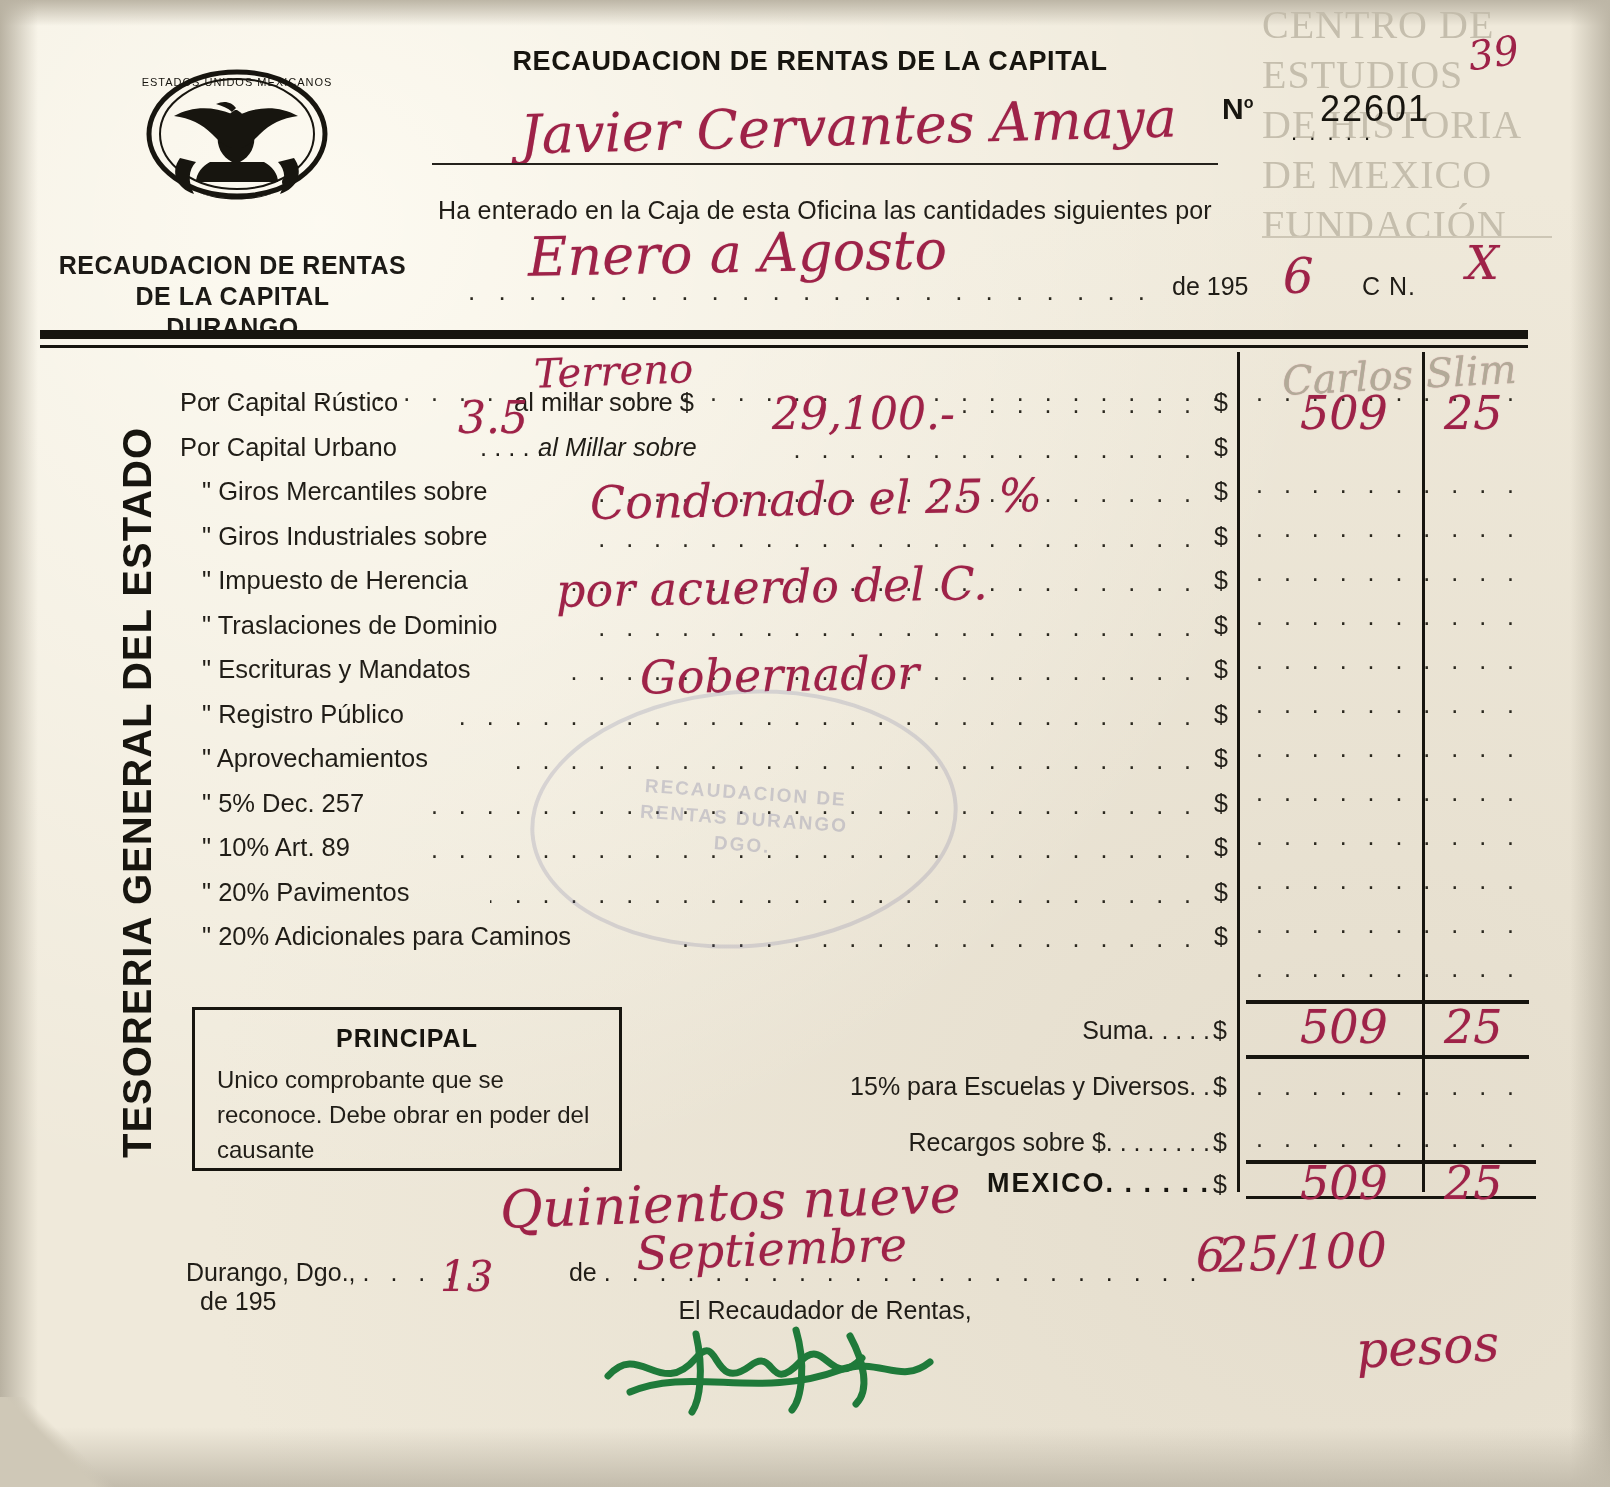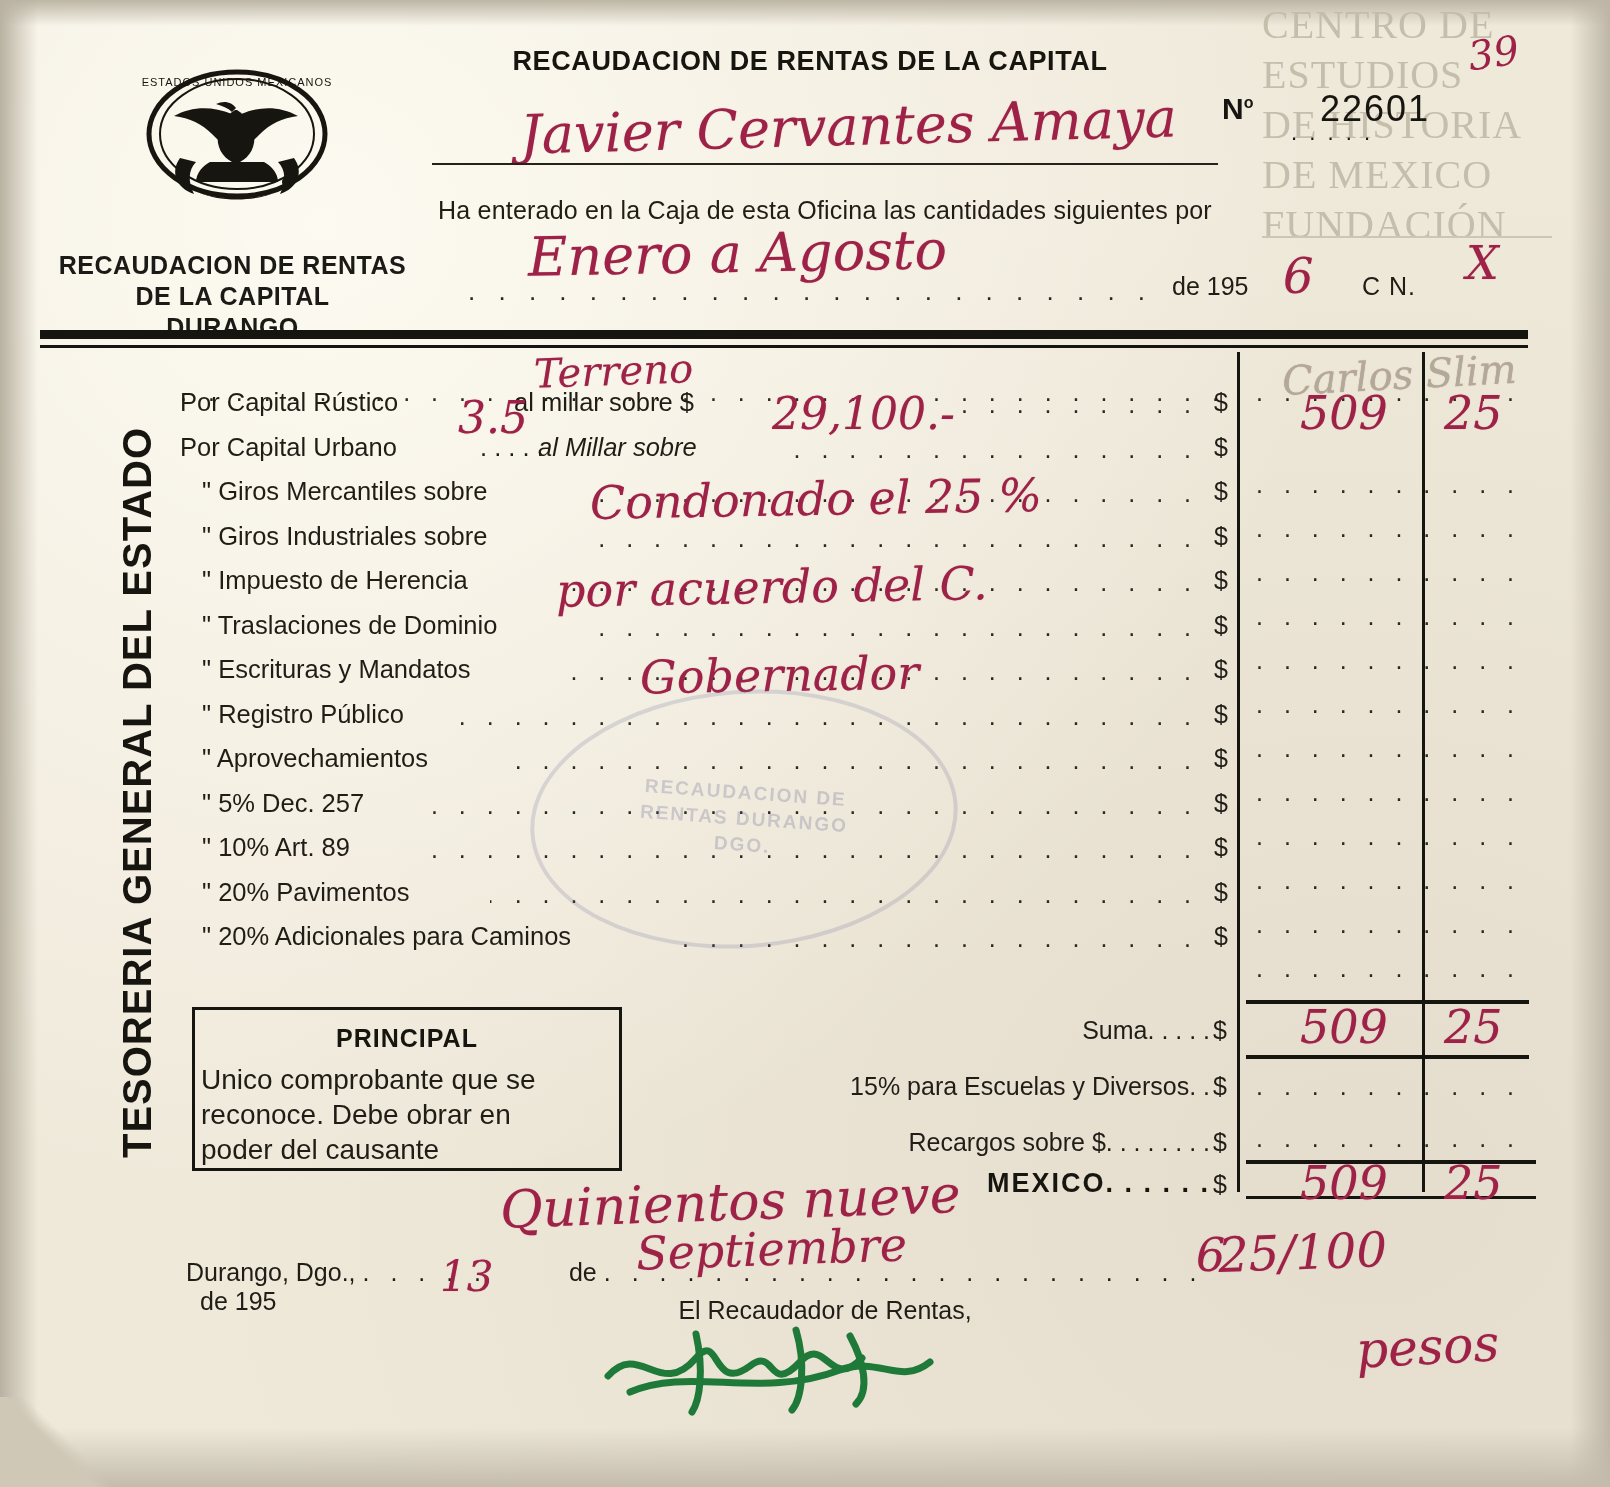--- a/index.html
+++ b/index.html
@@ -122,21 +122,21 @@
   
   .principal-box{
     position:absolute;left:192px;top:1007px;width:424px;height:158px;
     border:3px solid #17150f;background:transparent;
   }
   .principal-title{
     position:absolute;left:0;top:14px;width:424px;text-align:center;
     font-weight:bold;font-size:25px;letter-spacing:1px;color:#17150f;
   }
   .principal-text{
-    position:absolute;left:6px;top:52px;width:388px;font-size:28px;line-height:35px;color:#201d17;
+    position:absolute;left:22px;top:52px;width:388px;font-size:24px;line-height:35px;color:#201d17;
   }
 
   
   .foot-line{position:absolute;left:186px;top:1258px;width:1040px;font-size:25px;color:#201d17;}
   .recaudador{
     position:absolute;left:430px;top:1296px;width:790px;text-align:center;font-size:25px;color:#201d17;
   }
 
   
   .hw{

